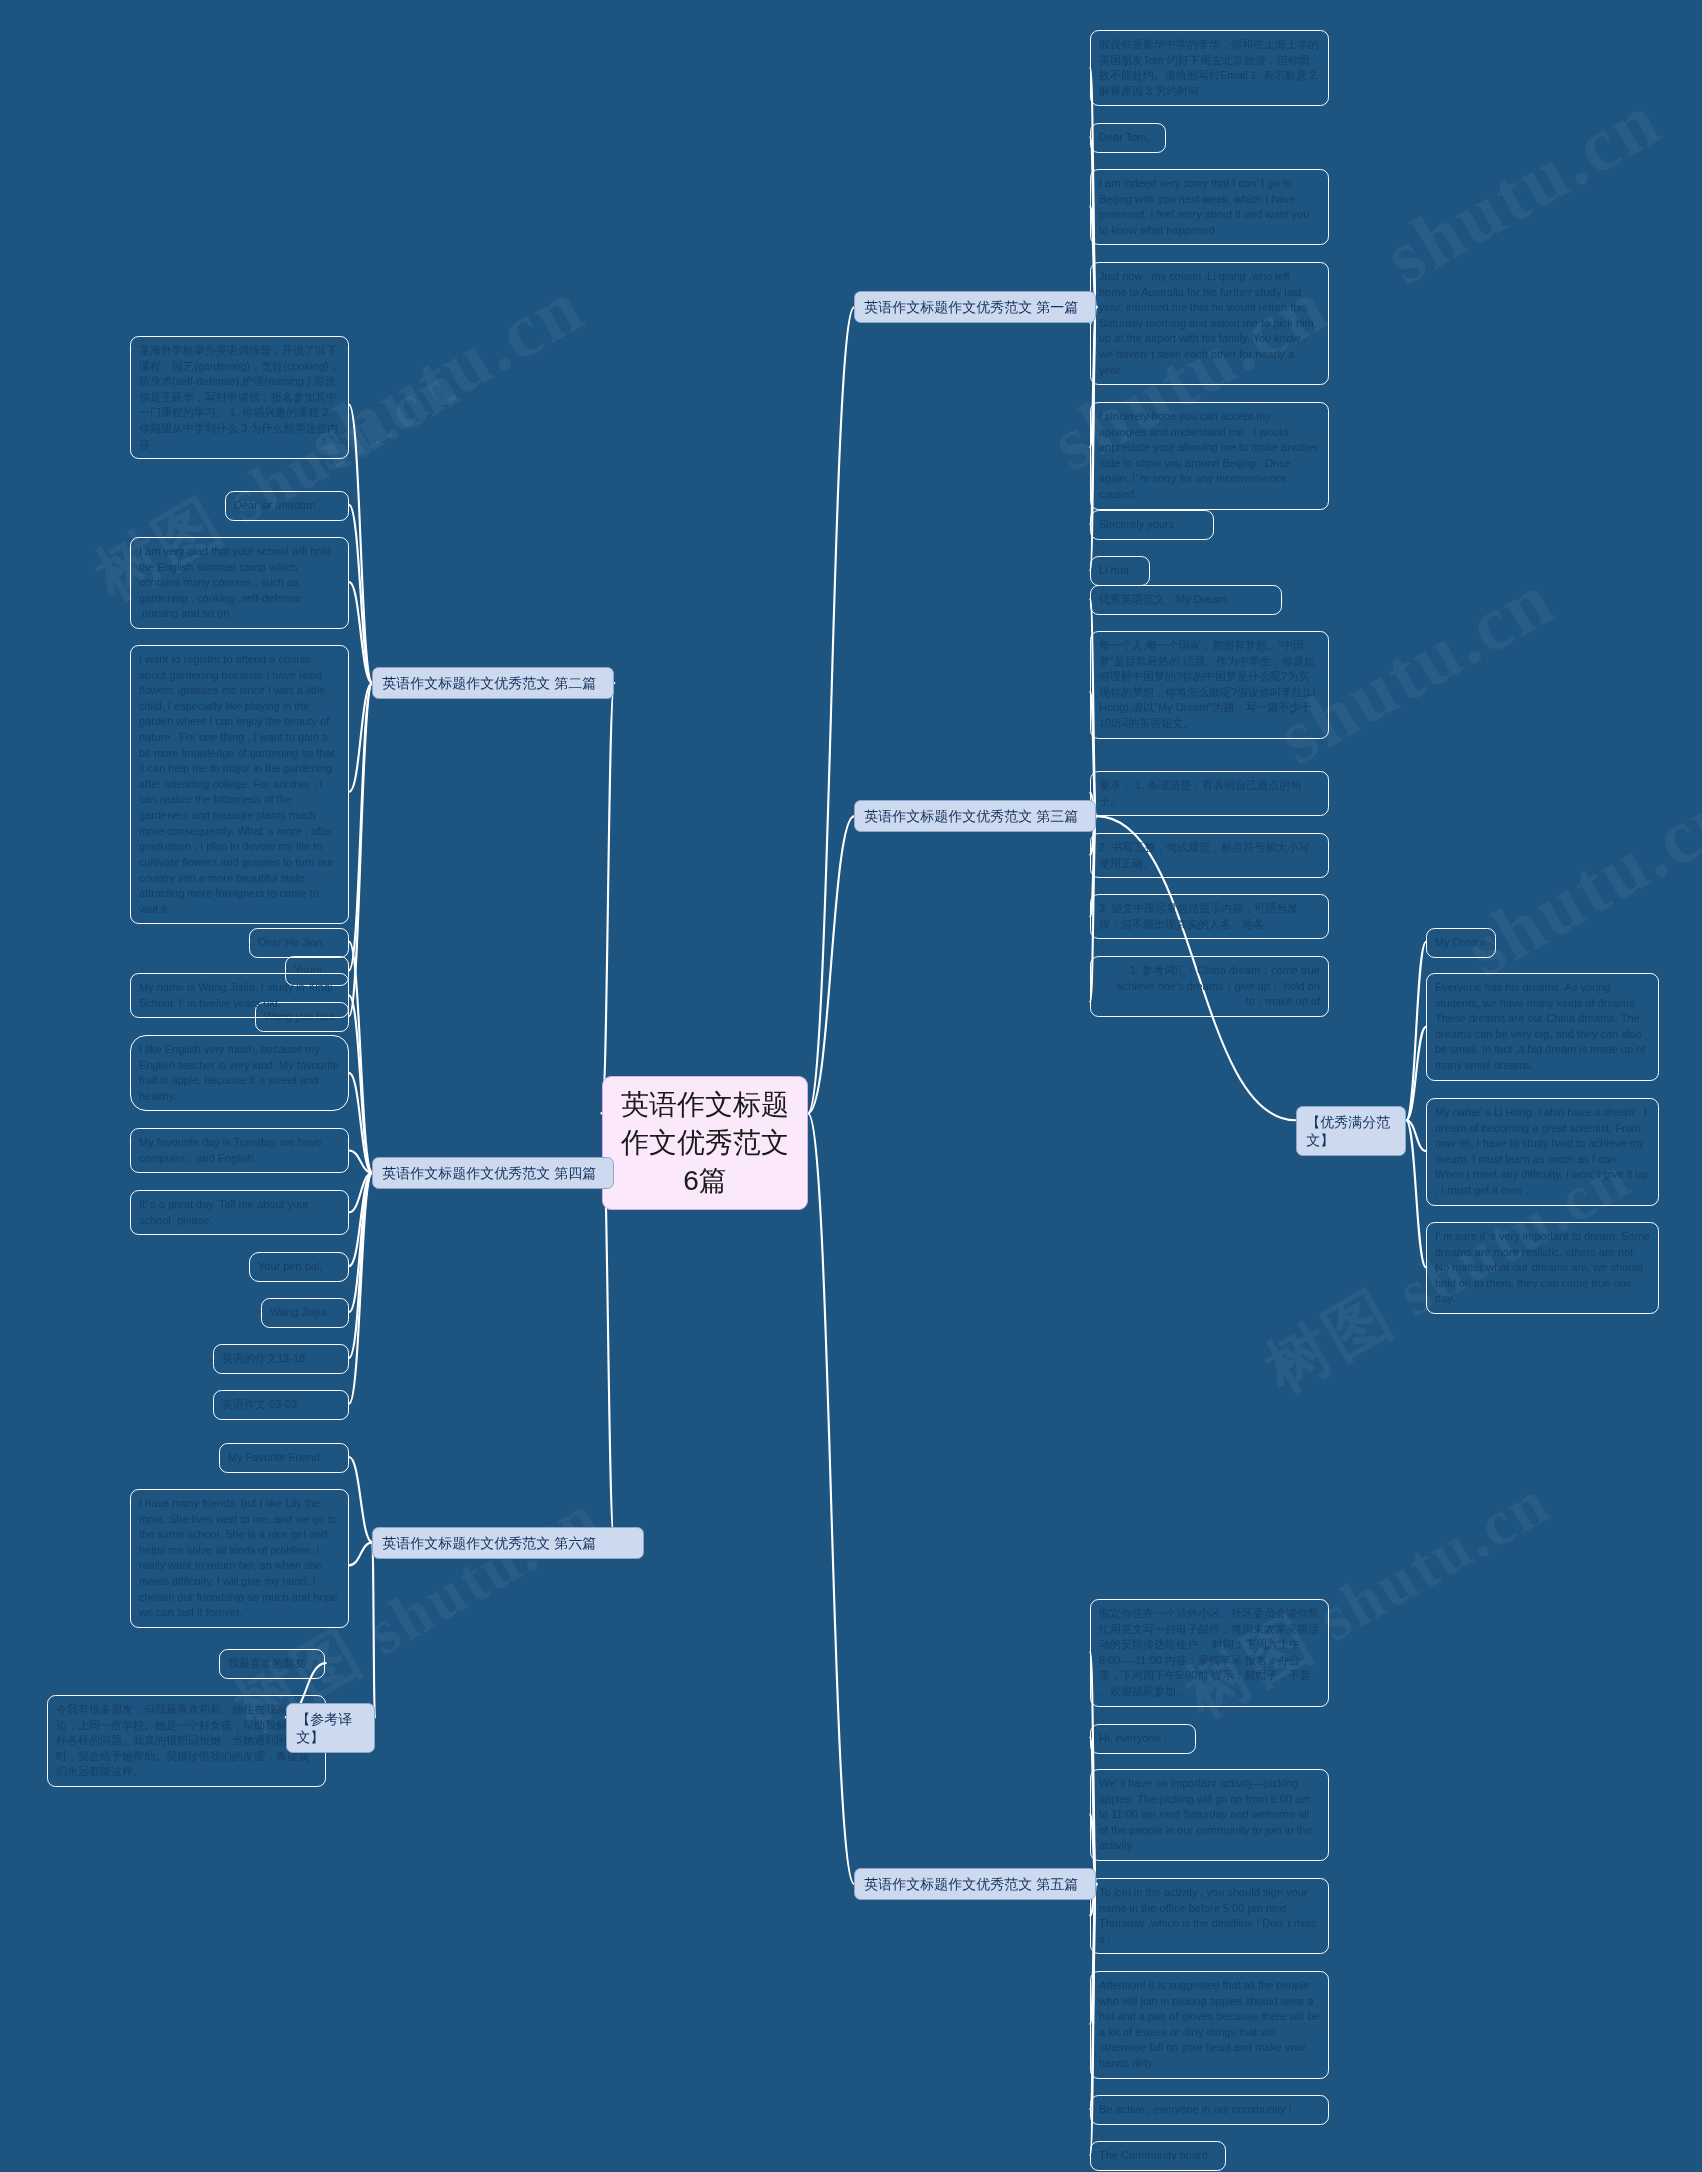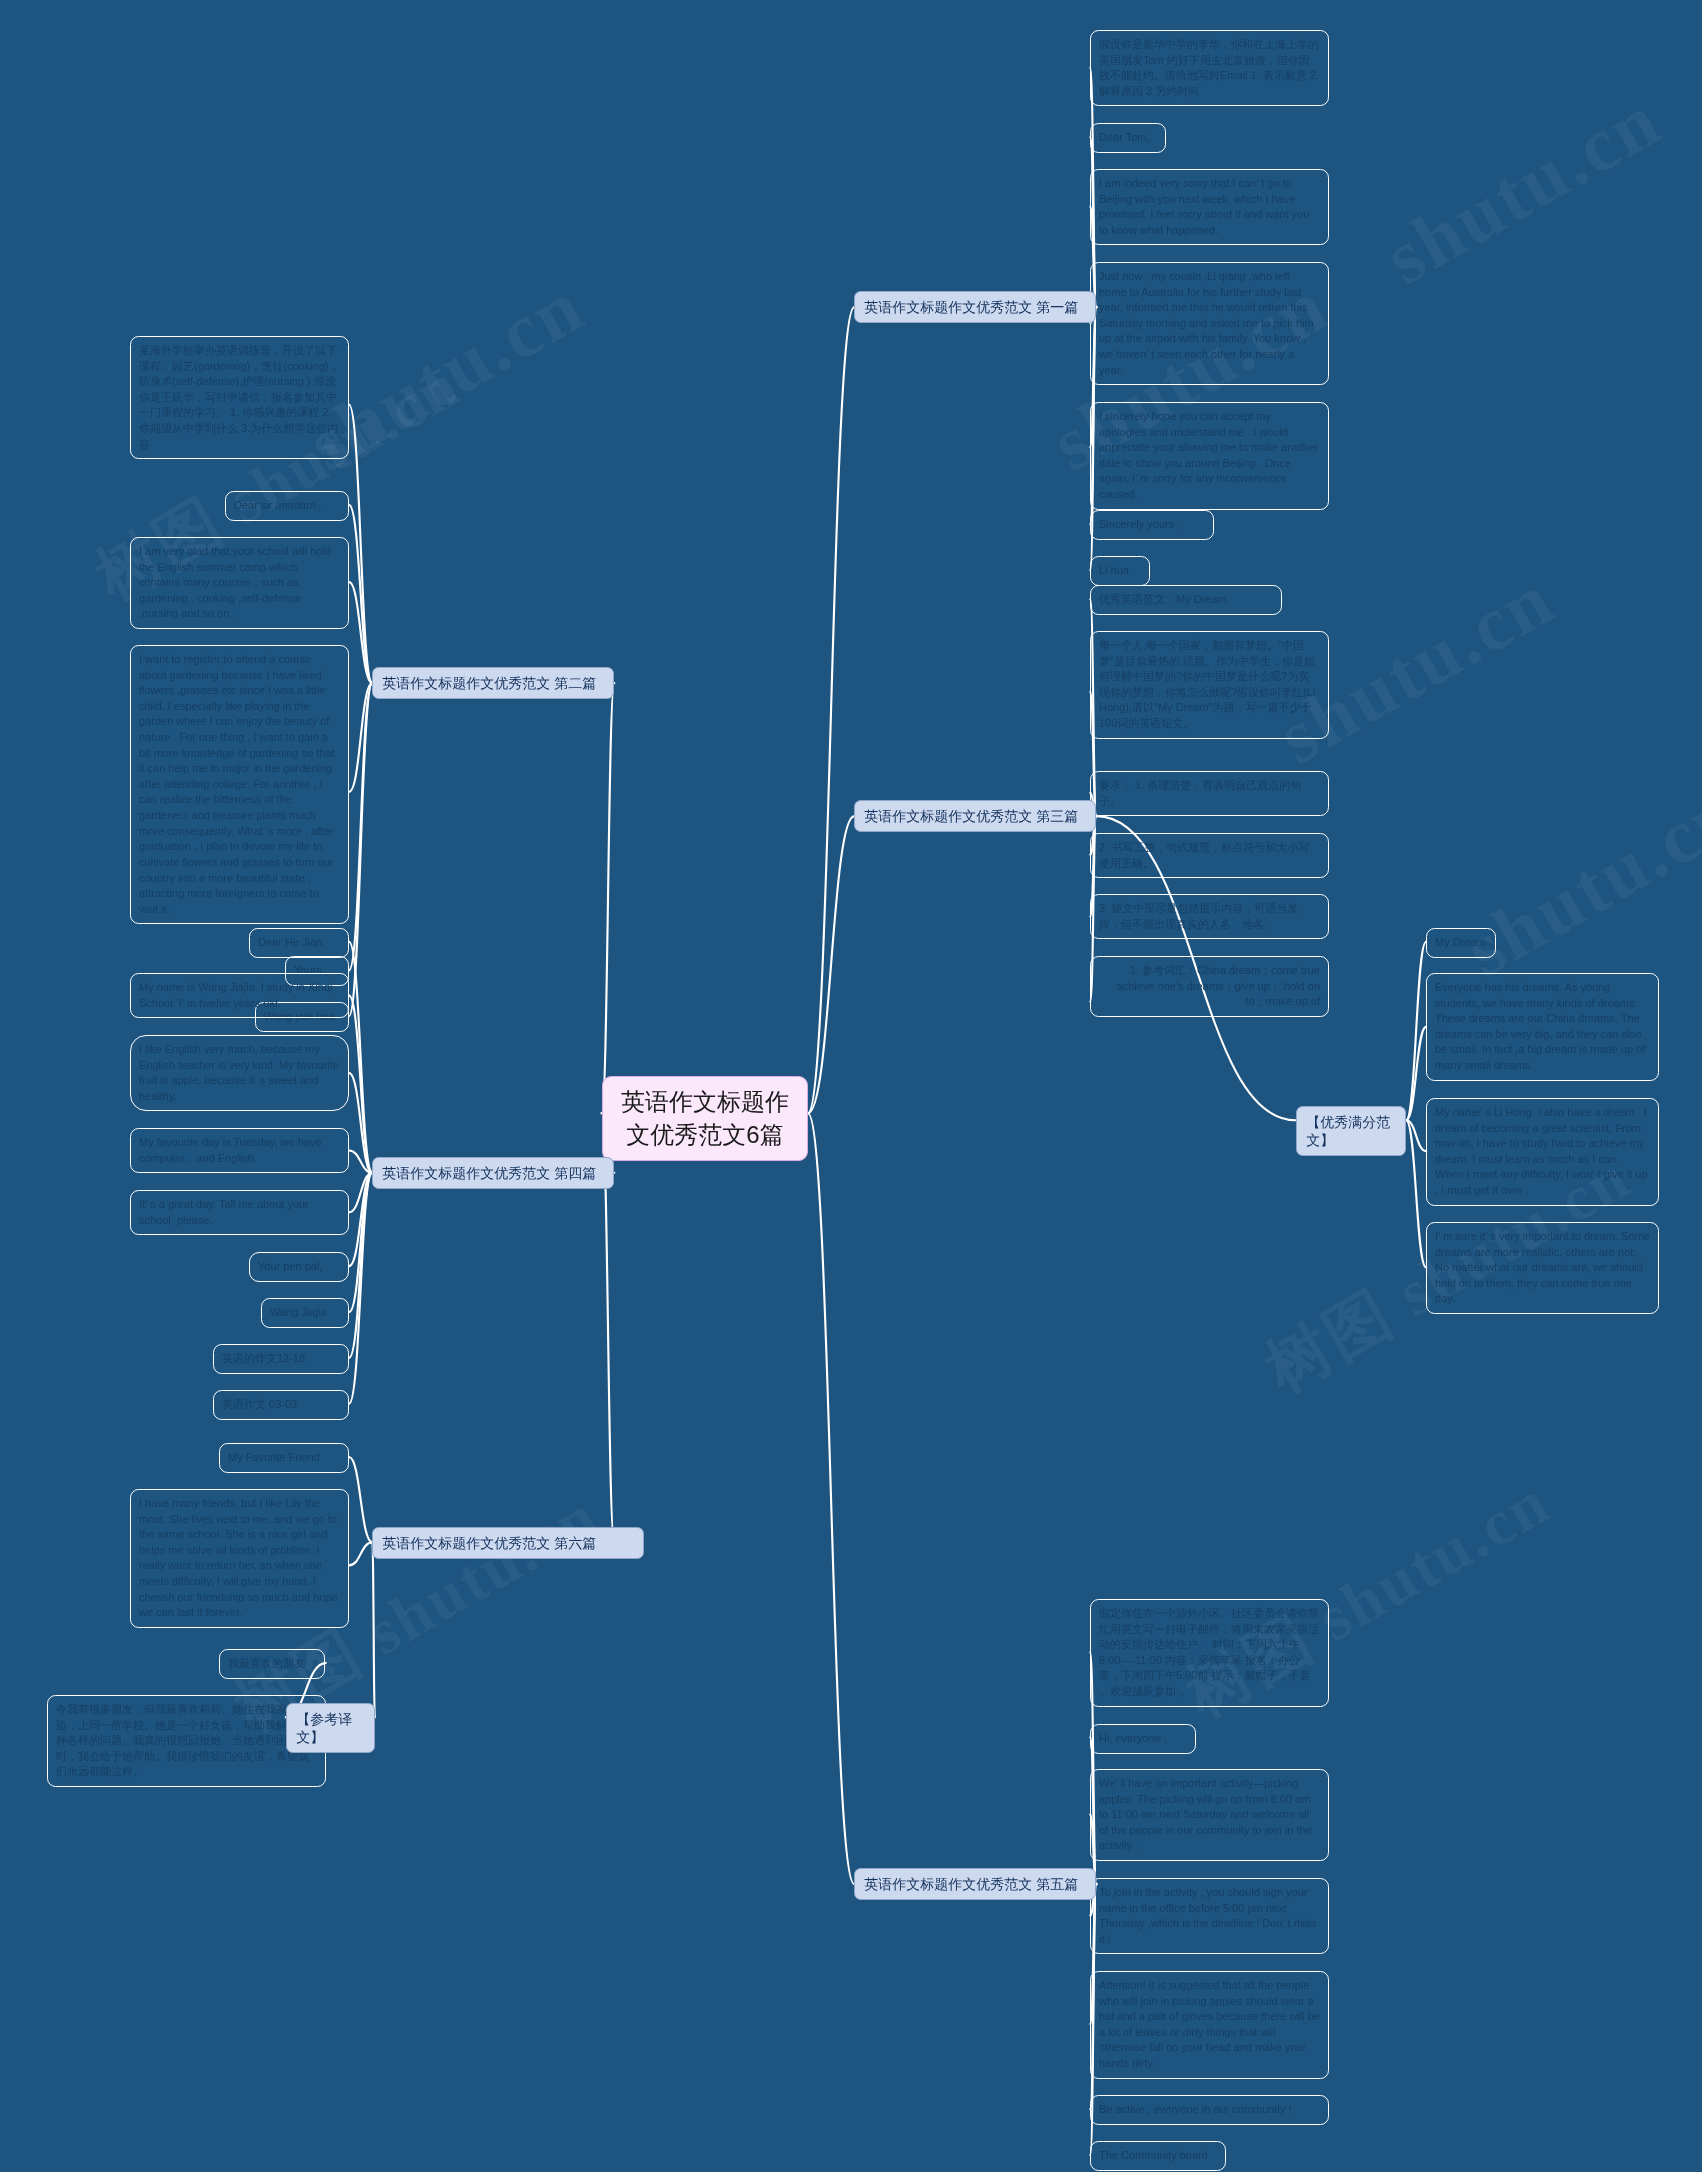--- a/index.html
+++ b/index.html
@@ -28,21 +28,21 @@
   }
   .node .t{
     display:block;width:100%;
     white-space:pre-wrap;word-break:break-word;
   }
 
   
   .root{
     background:#fbe9fb;border:1.3px solid #d9aede;
     border-radius:9.3px;
-    color:#1b1b1b;font-size:24px;line-height:1.35;
+    color:#1b1b1b;font-size:28px;line-height:1.35;
     text-align:center;justify-content:center;
     padding:9.3px 12px;
   }
   
   .branch{
     background:#ccd9ef;border:1.3px solid #8fa6c8;
     border-radius:6.6px;
     color:#15325c;font-size:14px;line-height:1.3;
     padding:6px 9.3px;white-space:nowrap;
   }

